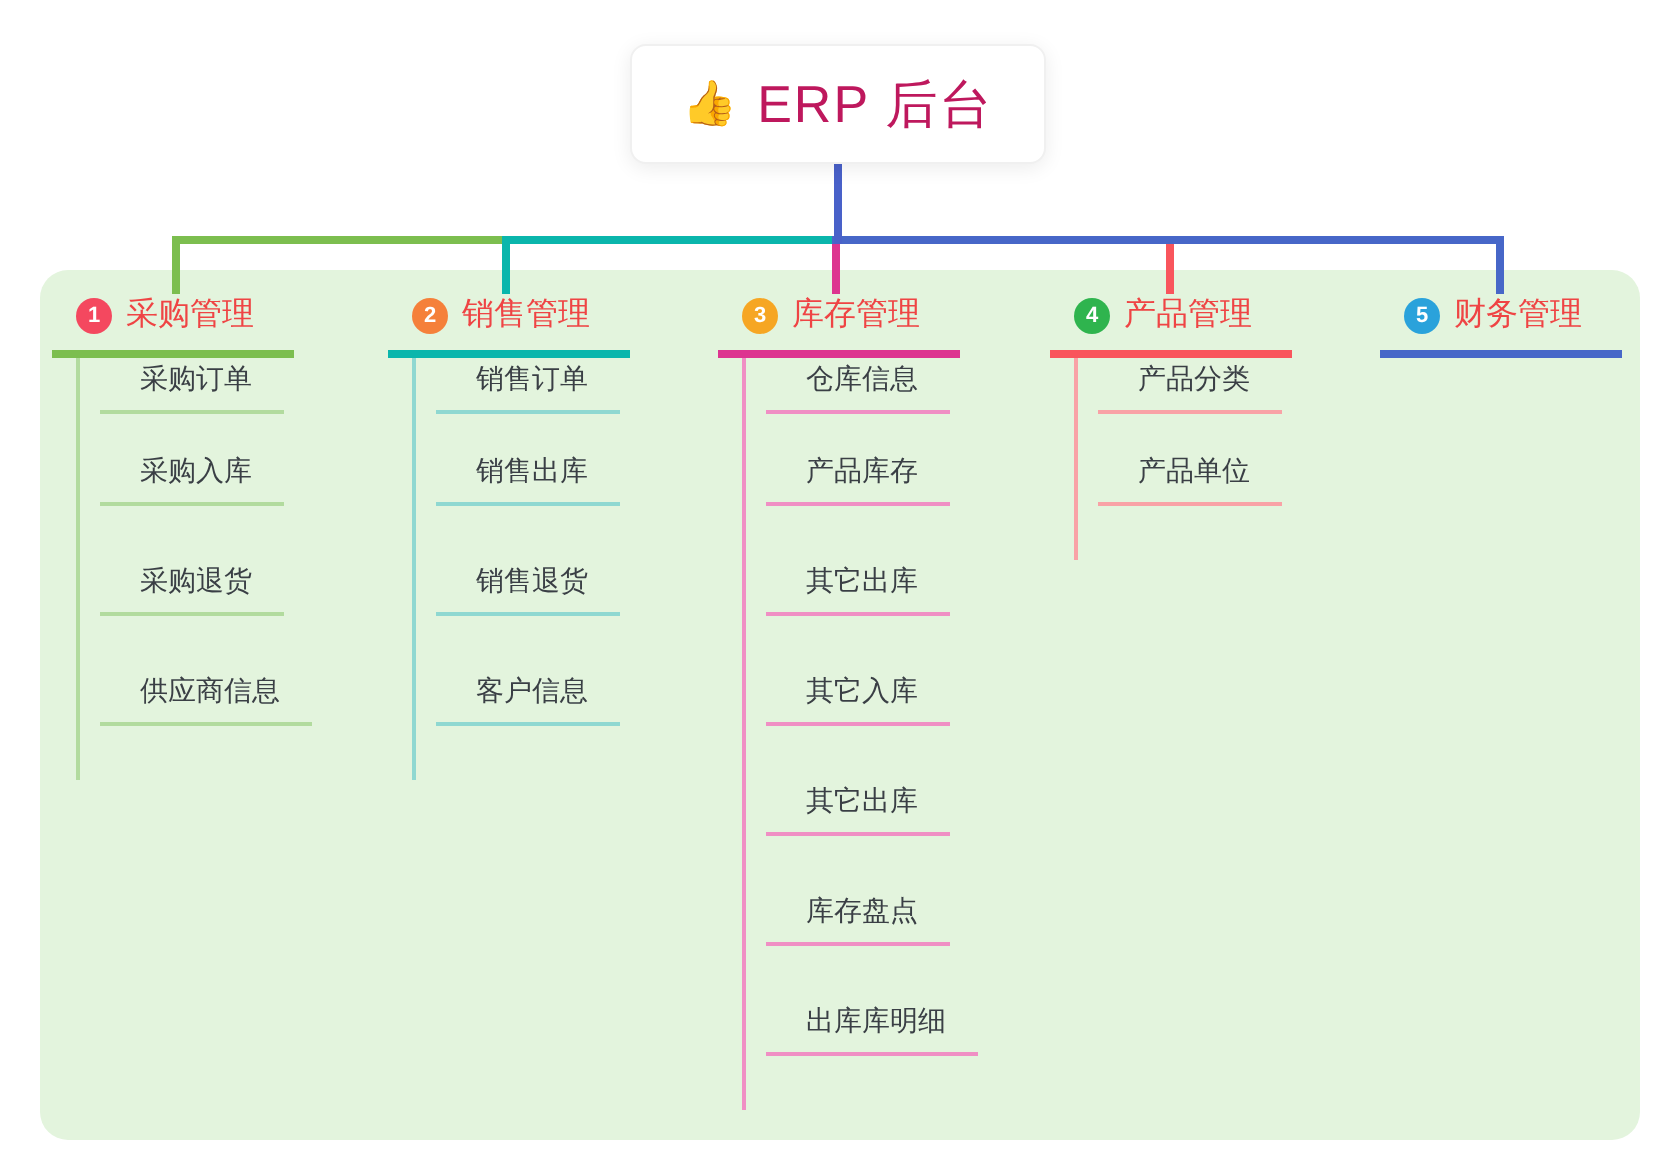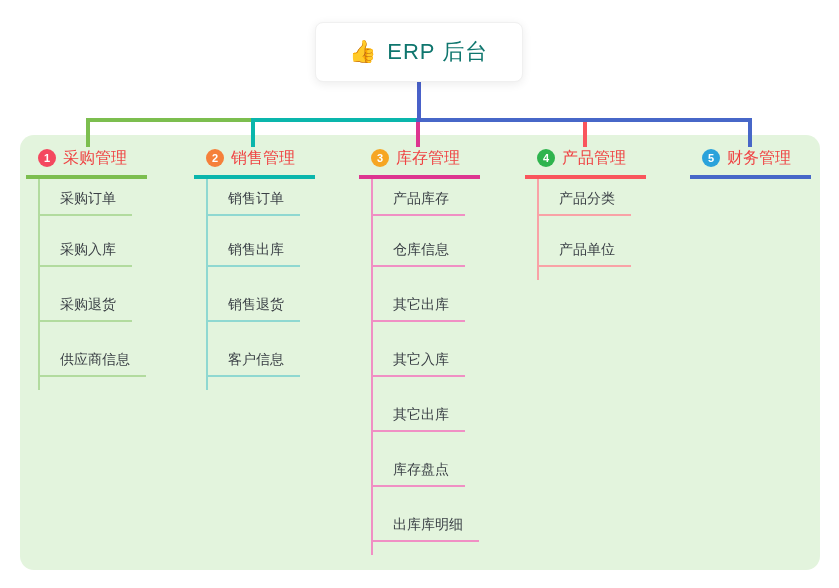--- a/index.html
+++ b/index.html
@@ -12,21 +12,21 @@
 
   
   .root-node {
     position: absolute; left: 315px; top: 22px; width: 208px; height: 60px;
     background: #fff; border: 1px solid #f0f0f0; border-radius: 8px;
     box-shadow: 0 2px 10px rgba(0,0,0,0.08);
     display: flex; align-items: center; justify-content: center; gap: 10px;
     z-index: 5;
   }
   .root-icon { font-size: 22px; line-height: 1; }
-  .root-label { font-size: 22px; color: #0f766e; font-weight: 500; letter-spacing: 1px; }
+  .root-label { font-size: 26px; color: #be185d; font-weight: 500; letter-spacing: 1px; }
 
   
   .stem { position: absolute; left: 417px; top: 82px; width: 4px; height: 40px; z-index: 4; }
   .elbow { position: absolute; top: 118px; height: 29px; background: transparent; }
   .elbow.left  { border-left: 4px solid; border-top: 4px solid; }
   .elbow.right { border-right: 4px solid; border-top: 4px solid; }
   .elbow-1 { left: 86px;  width: 334px; z-index: 1; }
   .elbow-2 { left: 251px; width: 169px; z-index: 2; }
   .elbow-4 { left: 418px; width: 169px; z-index: 1; }
   .stub-3  { position: absolute; left: 416px; top: 118px; width: 4px; height: 29px; z-index: 2; }
@@ -58,21 +58,21 @@
     flex: 0 0 18px;
   }
   .branch-label { font-size: 16px; line-height: 24px; color: #ef4444; font-weight: 400; white-space: nowrap; }
 
   .children {
     margin-left: 12px;
     border-left: 2px solid var(--cl);
     display: flex; flex-direction: column; align-items: flex-start;
   }
   .child {
-    height: 55px; display: flex; flex-direction: column; justify-content: center;
+    height: 55px; display: flex; flex-direction: column; justify-content: flex-start; padding-left: 10px;
   }
   .child:first-child { height: 46px; }
   .child-label {
     display: inline-block; white-space: nowrap;
     font-size: 14px; line-height: 20px; color: #3a3f45;
     padding: 0 16px 6px 20px;
     border-bottom: 2px solid var(--cl);
   }
 </style>
 </head>
@@ -136,24 +136,24 @@
     </div>
   </div>
 
   <div class="branch branch-3" style="--c: #dd3590; --cl: #f08fc4;">
     <div class="branch-header">
       <span class="badge" style="background-color: rgb(246, 166, 35);">3</span>
       <span class="branch-label">库存管理</span>
     </div>
     <div class="children">
       <div class="child">
-          <span class="child-label">产品库存</span>
+          <span class="child-label">仓库信息</span>
         </div>
       <div class="child">
-          <span class="child-label">仓库信息</span>
+          <span class="child-label">产品库存</span>
         </div>
       <div class="child">
           <span class="child-label">其它出库</span>
         </div>
       <div class="child">
           <span class="child-label">其它入库</span>
         </div>
       <div class="child">
           <span class="child-label">其它出库</span>
         </div>

